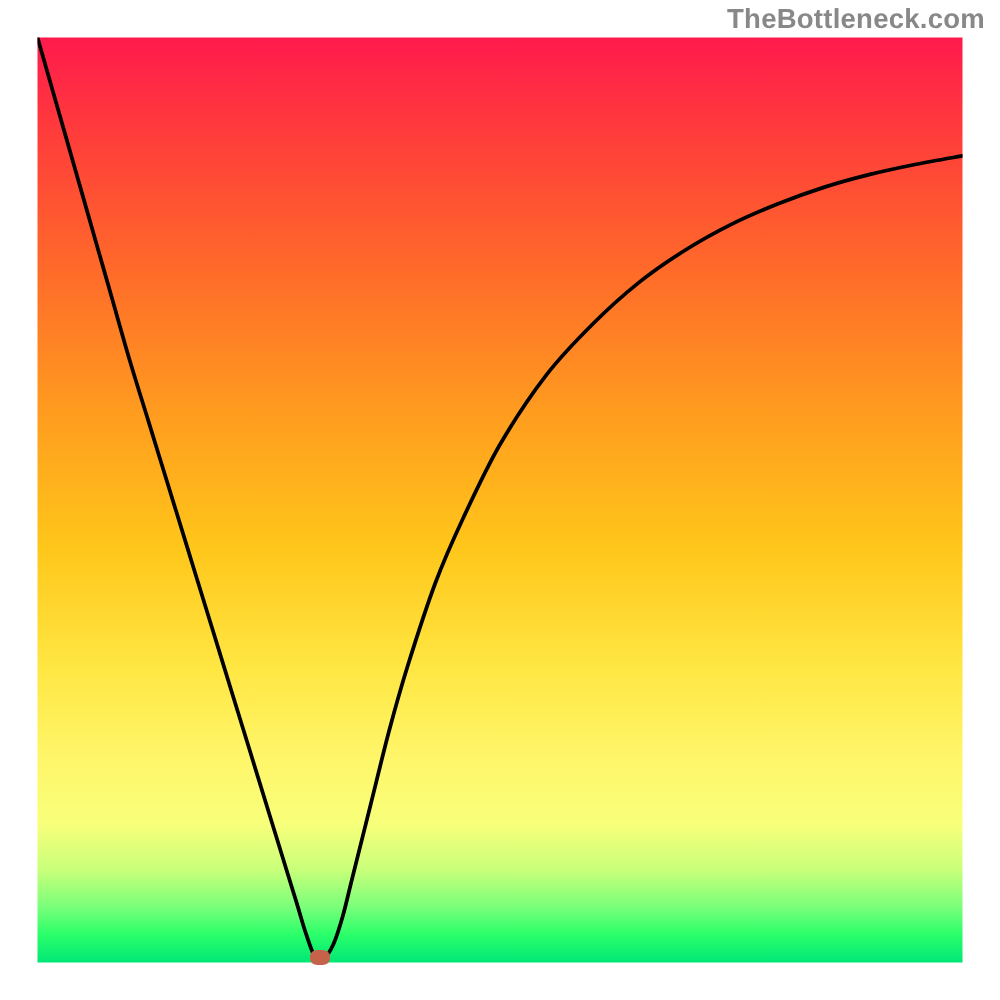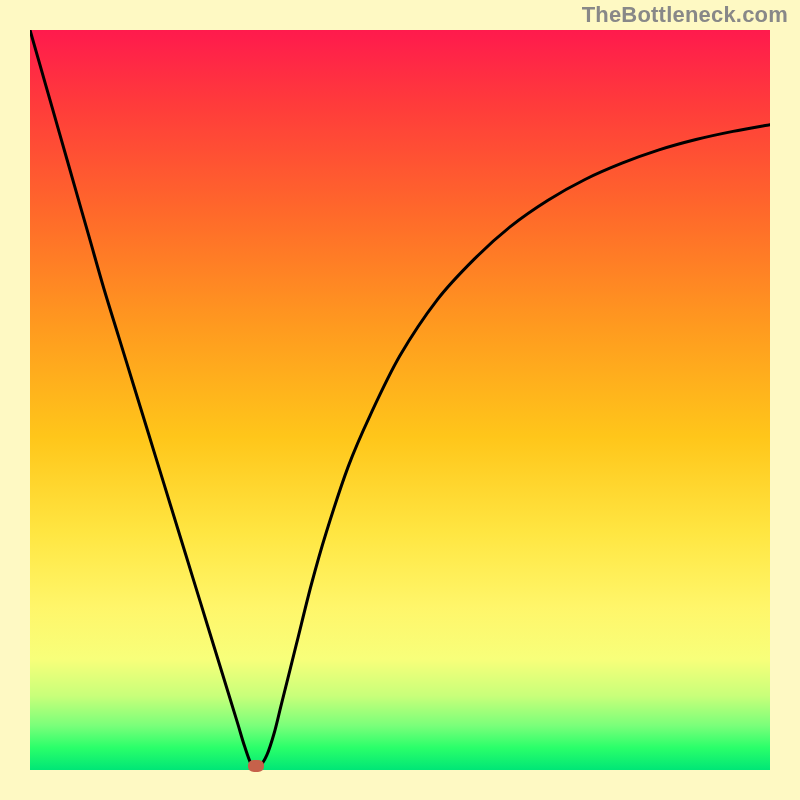--- a/index.html
+++ b/index.html
@@ -10,21 +10,21 @@
     background: #000;
     overflow: hidden;
     font-family: Arial, Helvetica, sans-serif;
   }
   .frame {
     position: absolute;
     top: 0;
     left: 0;
     width: 800px;
     height: 800px;
-    background: #fef9c3;
+    background: #ffffff;
   }
   .plot-area {
     position: absolute;
     top: 30px;
     left: 30px;
     width: 740px;
     height: 740px;
     background: linear-gradient(to bottom,
       #ff1a4d 0%,
       #ff3b3b 10%,

